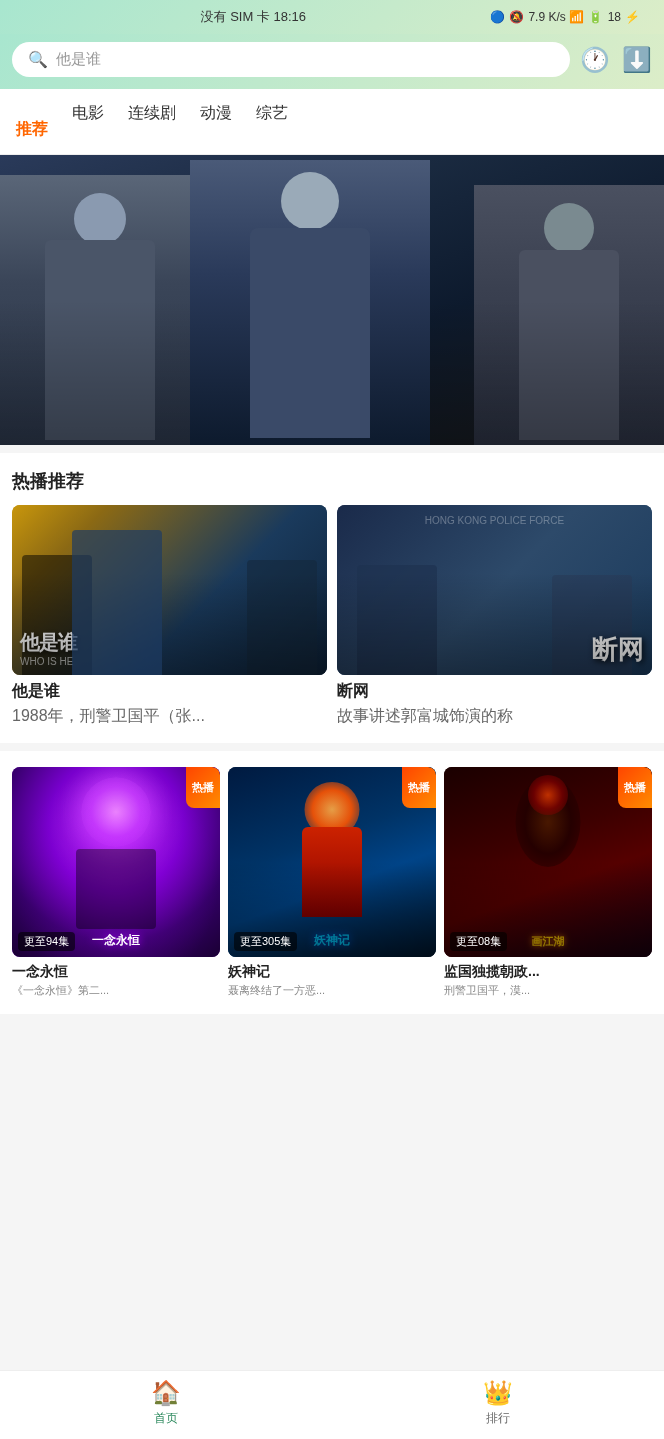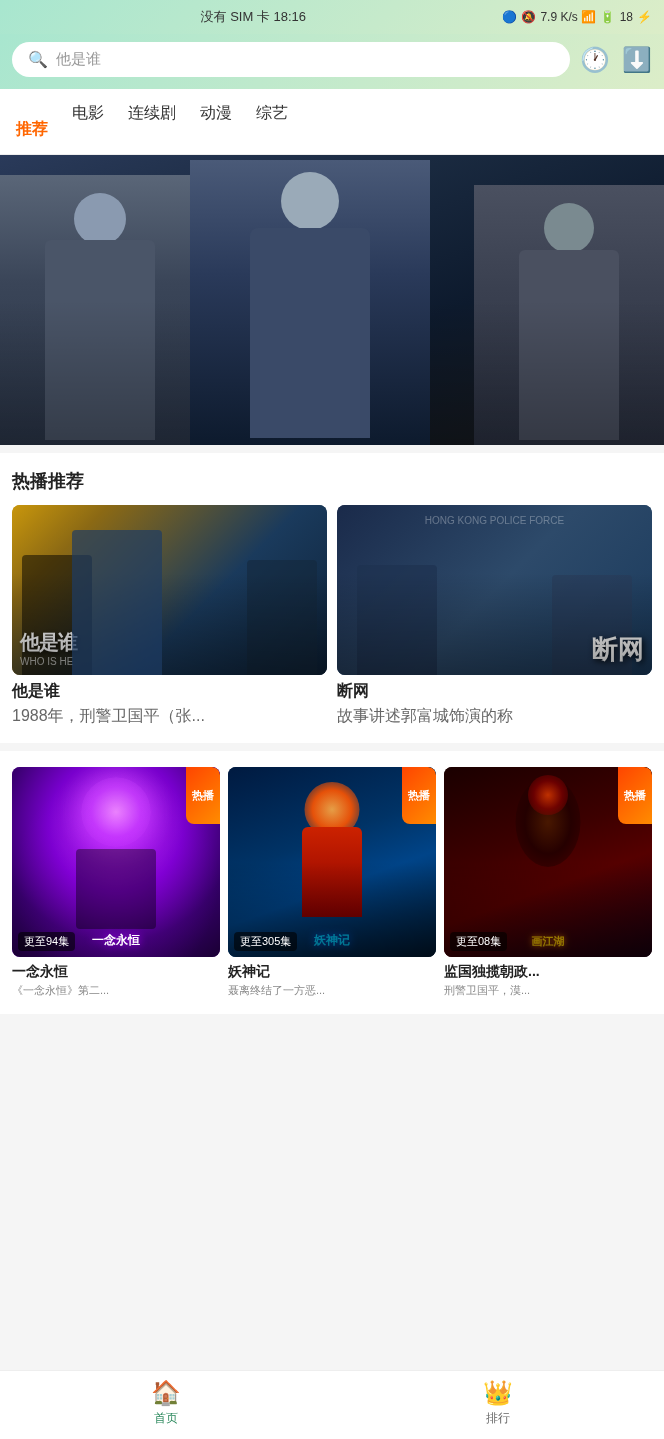--- a/index.html
+++ b/index.html
@@ -8,21 +8,21 @@
       width: 664px;
       min-height: 1439px;
       font-family: -apple-system, "PingFang SC", "Helvetica Neue", sans-serif;
       background: #f5f5f5;
       overflow-x: hidden;
     }
 
     
     .status-bar {
       background: linear-gradient(135deg, #a8e6cf 0%, #dcedc8 100%);
-      padding: 8px 12px;
+      padding: 8px 24px;
       display: flex;
       justify-content: center;
       align-items: center;
       font-size: 13px;
       color: #333;
       gap: 8px;
     }
     .status-bar .left { flex: 1; text-align: center; font-size: 13px; }
     .status-bar .right { display: flex; align-items: center; gap: 4px; font-size: 12px; }
 
@@ -187,21 +187,21 @@
     .vip3-bg {
       background: linear-gradient(135deg, #1a0000 0%, #3d0000 50%, #1a0010 100%);
     }
     .hot-badge {
       position: absolute;
       top: 0;
       right: 0;
       background: linear-gradient(135deg, #ff4500, #ff8c00);
       color: white;
       font-size: 11px;
-      padding: 21px 6px;
+      padding: 13px 6px;
       border-radius: 0 8px 0 8px;
       font-weight: bold;
     }
     .episode-count {
       position: absolute;
       bottom: 6px;
       left: 6px;
       background: rgba(0,0,0,0.6);
       color: white;
       font-size: 11px;

